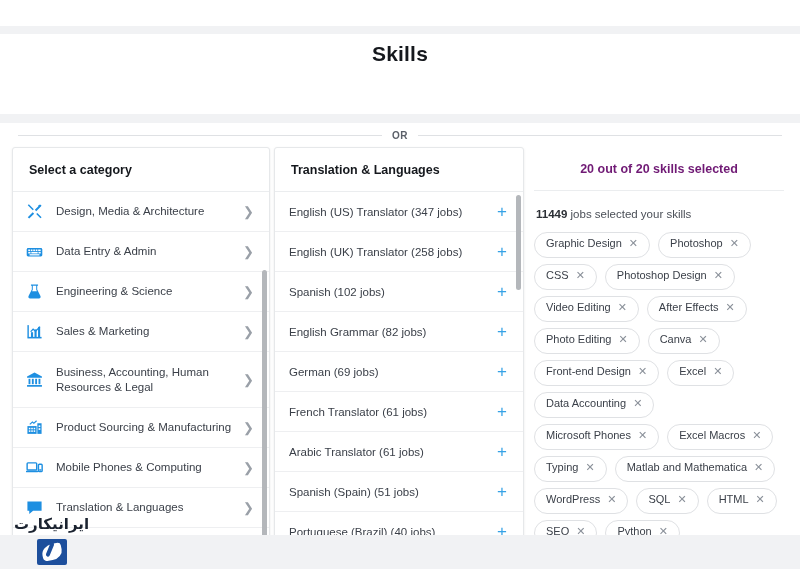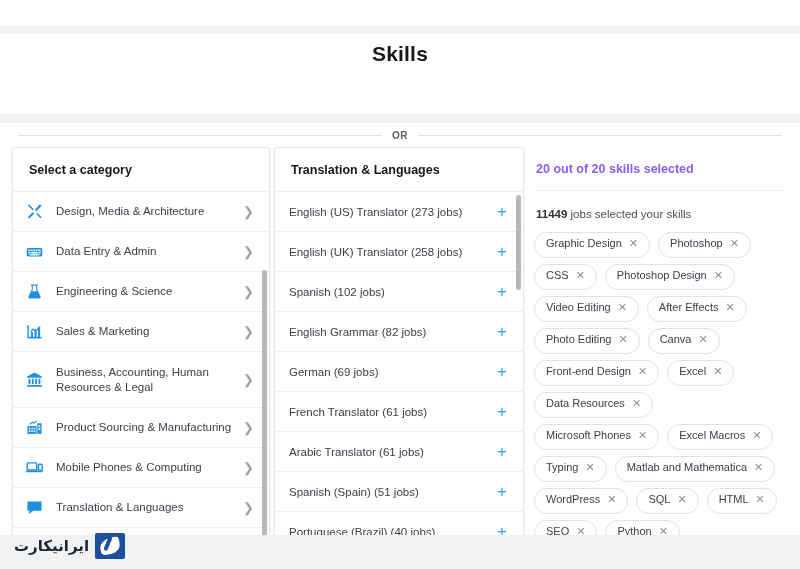--- a/index.html
+++ b/index.html
@@ -87,44 +87,45 @@
     cursor: pointer;
   }
   .sk-label { flex: 1 1 auto; font-size: 11.5px; color: #3b4049; }
   .plus { flex: 0 0 14px; color: #35a2e6; font-size: 17px; line-height: 1; font-weight: 300; text-align: right; }
 
   
   .sbar { position: absolute; right: 2px; width: 5px; border-radius: 3px; background: #b4b7bb; }
 
   
   .right-head {
-    font-size: 12.5px; font-weight: bold; color: #8b5cf6;
+    font-size: 12.5px; font-weight: bold; color: #701a75;
     padding: 15px 2px 14px;
     border-bottom: 1px solid #ebedef;
+    text-align: center;
   }
   .match-line {
     font-size: 11.5px; color: #4a4f57;
     padding: 17px 2px 10px;
   }
   .match-line b { color: #2b2f35; margin-top: 20px; }
   .tags { display: flex; flex-wrap: wrap; gap: 6px 8px; padding-top: 2px; }
   .tag {
     display: inline-flex; align-items: center; gap: 7px;
     border: 1px solid #dfe1e4; border-radius: 13px;
     background: #fff;
     padding: 4px 11px 7px;
     font-size: 11px; color: #3b4049; line-height: 13px;
     cursor: pointer; white-space: nowrap;
   }
   .tag .x { color: #8a9099; font-size: 11px; line-height: 11px; }
 
   
   .watermark {
-    position: absolute; left: 14px; bottom: 10px;
-    display: flex; align-items: center; gap: 6px;
+    position: absolute; left: 14px; bottom: 4px;
+    display: flex; align-items: center; gap: 6px; flex-direction: column;
   }
   .wm-text {
     font-family: "DejaVu Sans", sans-serif;
     font-size: 15px; font-weight: bold; color: #1b2330; direction: rtl;
   }
   .wm-mark {
     width: 30px; height: 26px; background: #1d4f9c; border-radius: 2px;
     position: relative; overflow: hidden;
   }
   .wm-mark::before {
@@ -287,21 +288,21 @@
       </div>
     </div>
   </div>
 
   <div class="col col-mid">
     <div class="card">
       <div class="card-head">Translation &amp; Languages</div>
       <div class="card-body">
         <div id="sk-list">
             <div class="sk-row">
-              <span class="sk-label">English (US) Translator (273 jobs)</span>
+              <span class="sk-label">English (US) Translator (347 jobs)</span>
               <span class="plus">+</span>
             </div>
             <div class="sk-row">
               <span class="sk-label">English (UK) Translator (258 jobs)</span>
               <span class="plus">+</span>
             </div>
             <div class="sk-row">
               <span class="sk-label">Spanish (102 jobs)</span>
               <span class="plus">+</span>
             </div>
@@ -375,21 +376,21 @@
         </span>
         <span class="tag">
           <span>Front-end Design</span>
           <span class="x">✕</span>
         </span>
         <span class="tag">
           <span>Excel</span>
           <span class="x">✕</span>
         </span>
         <span class="tag">
-          <span>Data Resources</span>
+          <span>Data Accounting</span>
           <span class="x">✕</span>
         </span>
         <span class="tag">
           <span>Microsoft Phones</span>
           <span class="x">✕</span>
         </span>
         <span class="tag">
           <span>Excel Macros</span>
           <span class="x">✕</span>
         </span>

